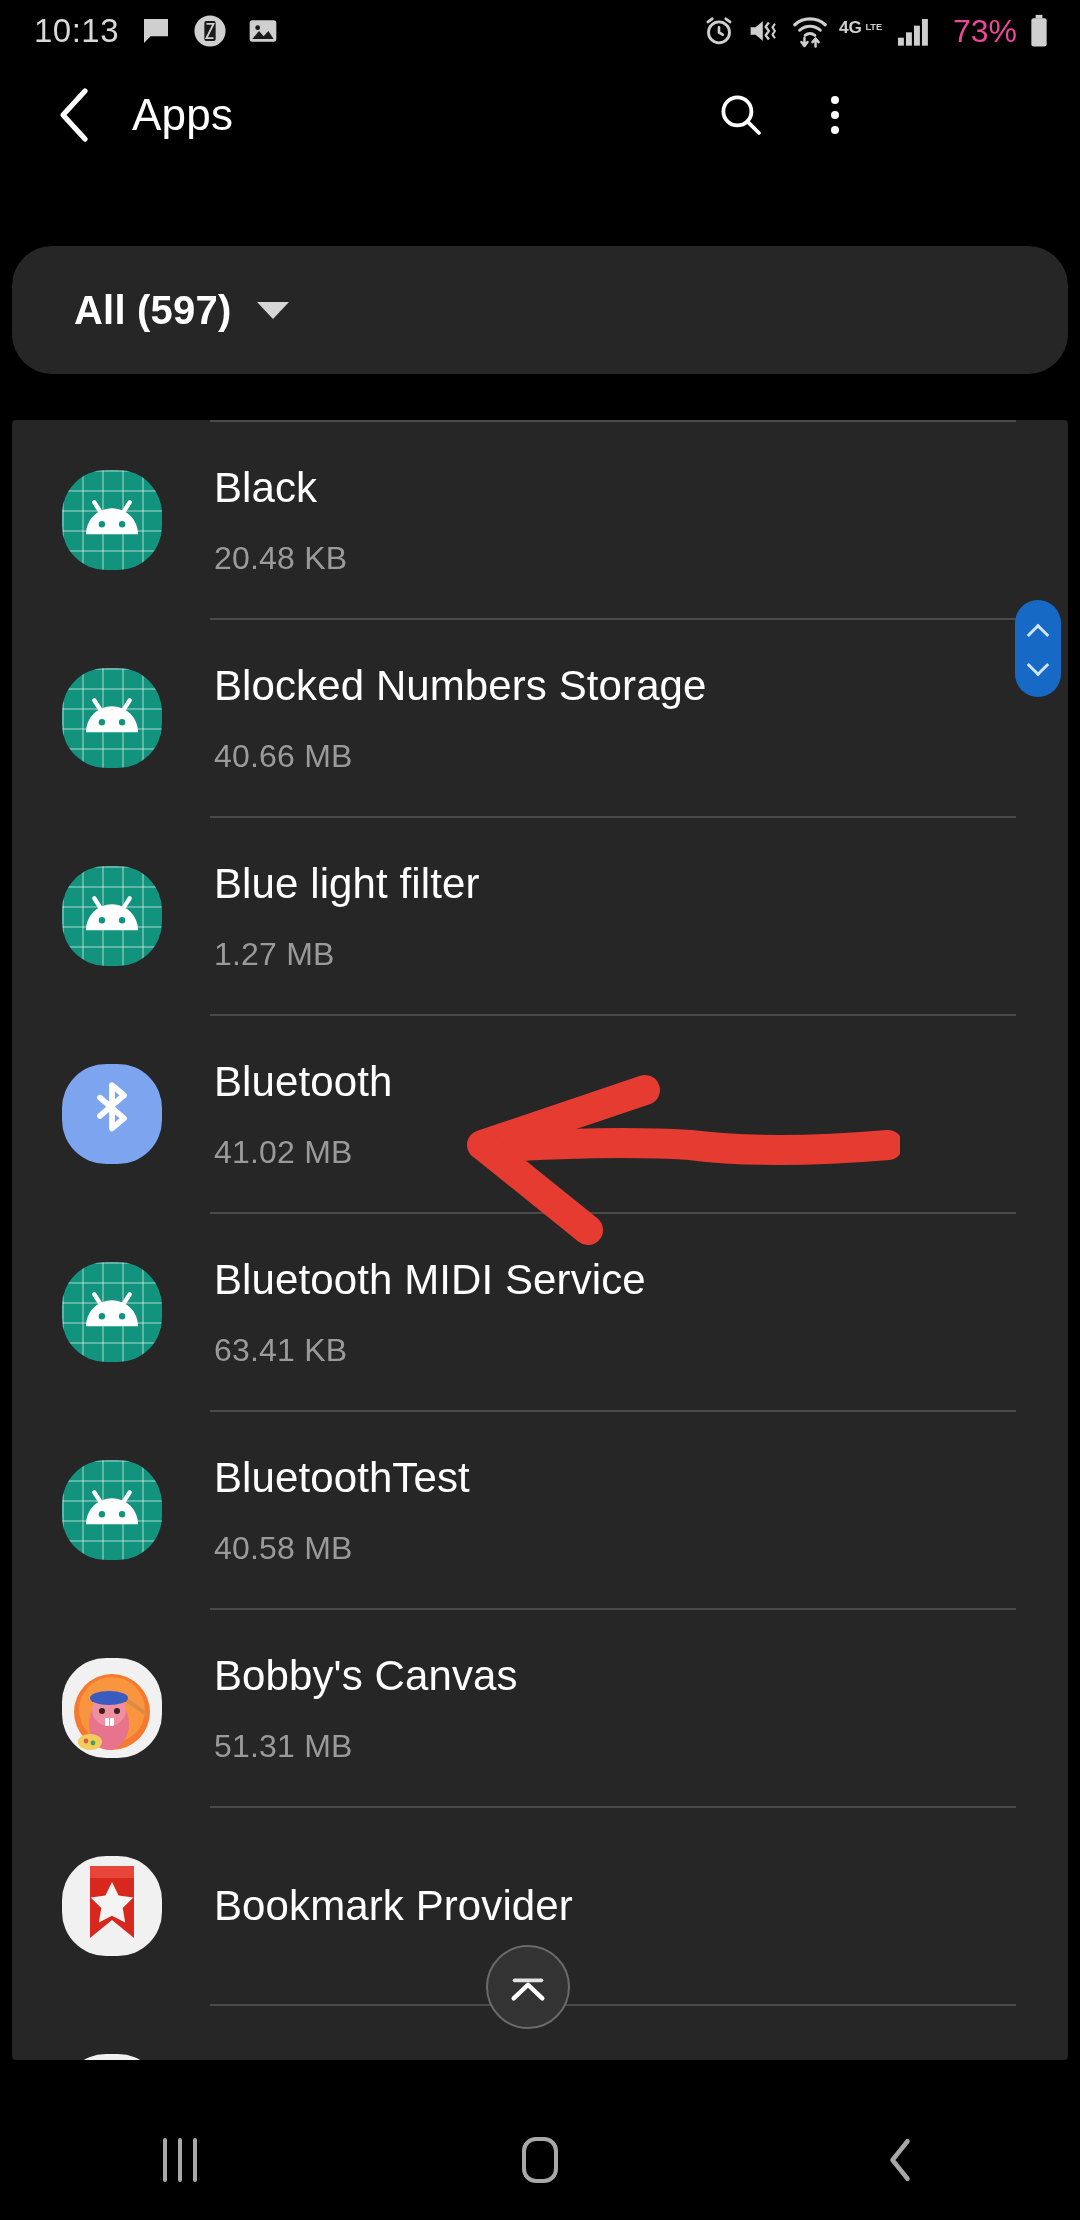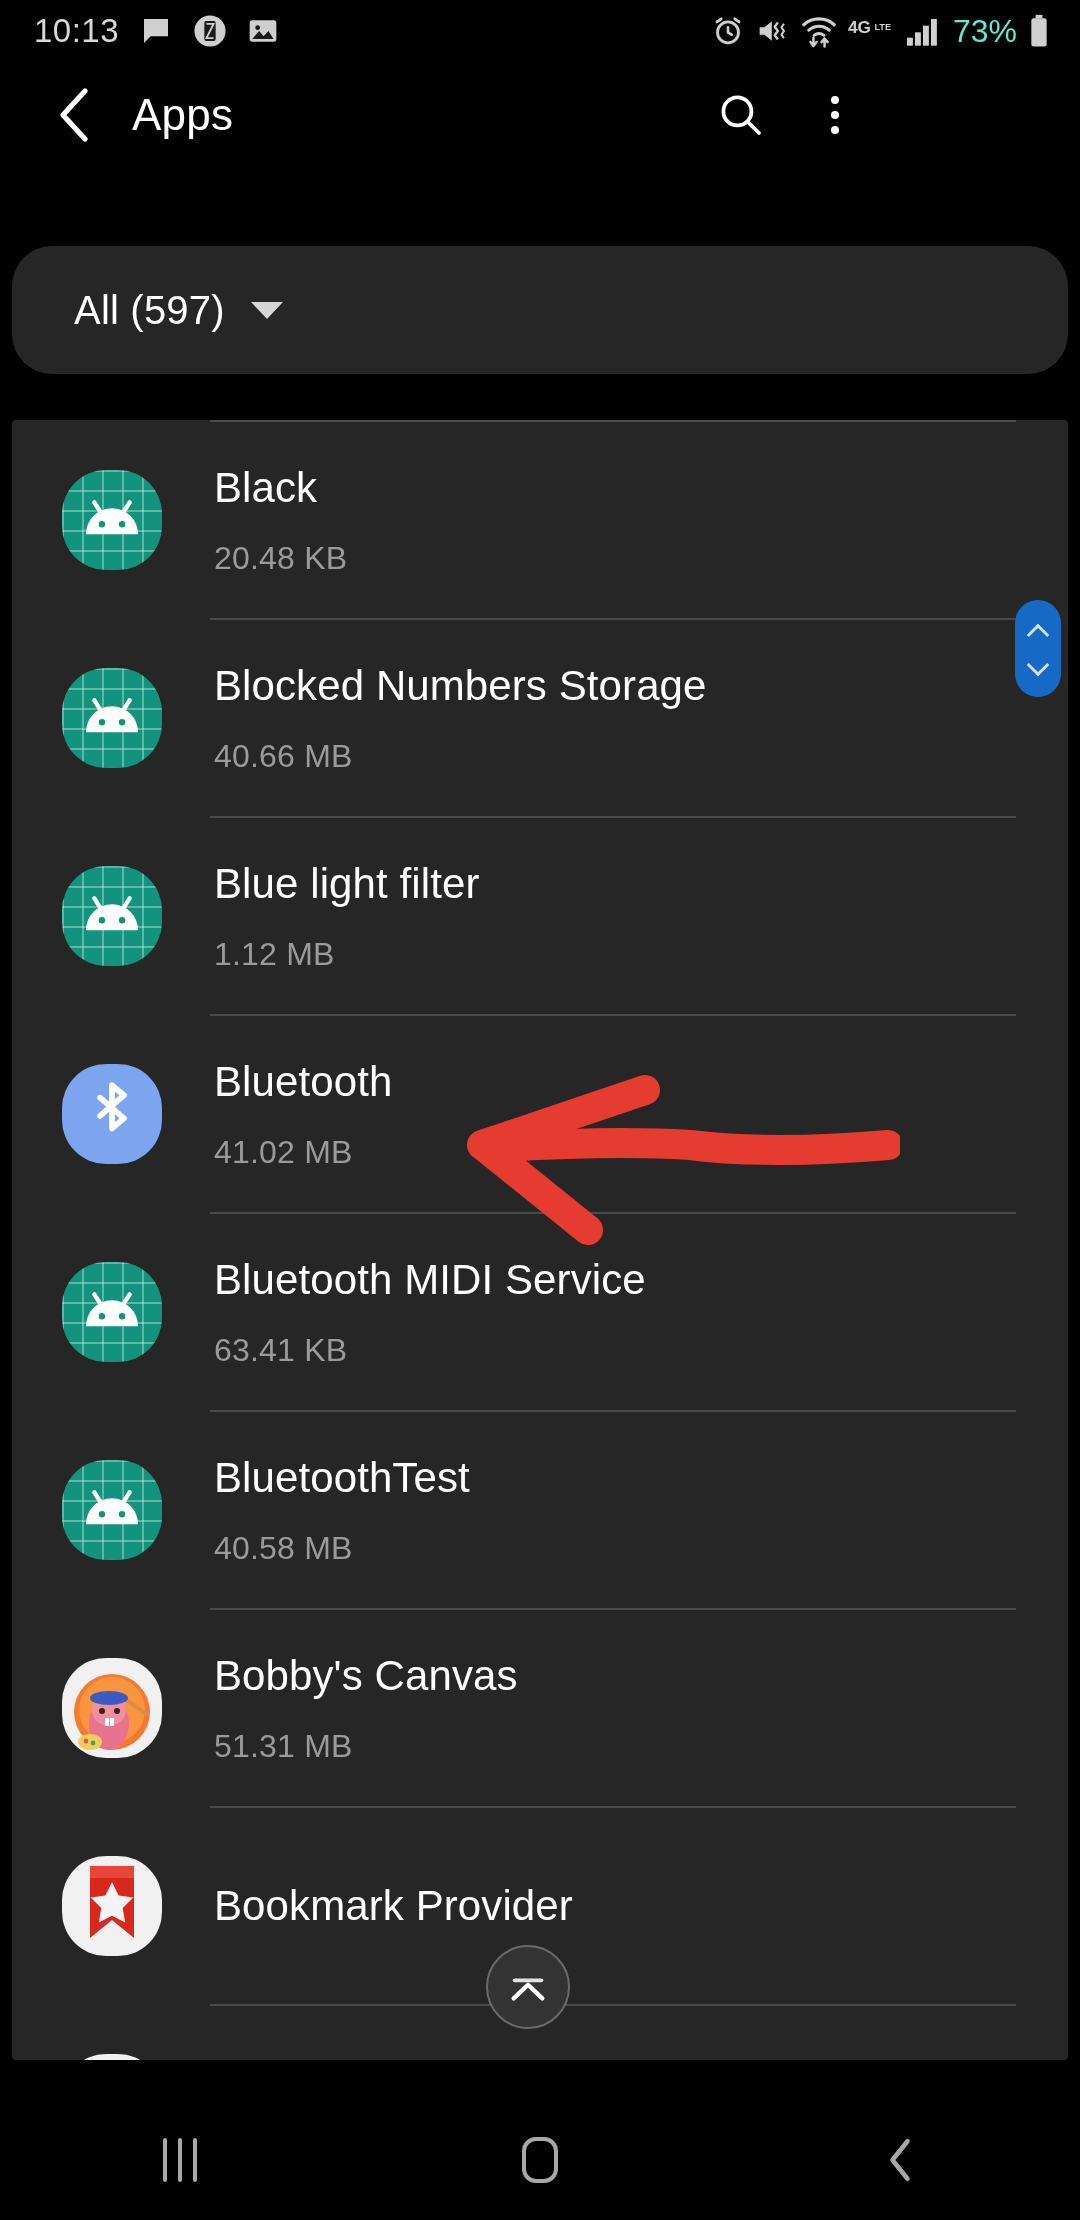--- a/index.html
+++ b/index.html
@@ -13,39 +13,39 @@
 
   
   .statusbar {
     position:absolute; top:0; left:0; width:1080px; height:62px;
     display:flex; align-items:center; color:#cfcfcf;
   }
   .sb-left { display:flex; align-items:center; gap:20px; padding-left:34px; }
   .sb-time { font-size:33px; color:#d8d8d8; letter-spacing:0.5px; }
   .sb-right { margin-left:auto; display:flex; align-items:center; gap:11px; padding-right:30px; }
   .sb-ic { display:block; }
-  .sb-batt-text { font-size:32px; color:#5eead4; margin-left:1px; }
+  .sb-batt-text { font-size:32px; color:#ec4899; margin-left:10px; }
 
   
   .appbar {
     position:absolute; top:62px; left:0; width:912px; height:105px;
     display:flex; align-items:center;
   }
   .back-btn { width:86px; height:86px; margin-left:32px; display:flex; align-items:center; justify-content:center; }
   .appbar-title { font-size:44px; color:#fff; margin-left:14px; font-weight:400; letter-spacing:0.2px; }
   .appbar-actions { margin-left:auto; display:flex; align-items:center; gap:8px; padding-right:34px; }
   .ab-btn { width:86px; height:86px; display:flex; align-items:center; justify-content:center; }
   .kebab { display:flex; flex-direction:column; gap:7px; align-items:center; }
   .kebab i { width:8px; height:8px; border-radius:50%; background:#fff; display:block; }
 
   
   .filter-card {
     position:absolute; top:246px; left:12px; width:1056px; height:128px;
     background:#262626; border-radius:40px;
-    display:flex; align-items:center;
+    display:flex; align-items:center;font-weight:bold;
   }
   .filter-label { font-size:40px; color:#fff; padding-left:62px; letter-spacing:0.2px; }
   .caret {
     margin-left:26px;
     width:0; height:0;
     border-left:16px solid transparent;
     border-right:16px solid transparent;
     border-top:17px solid #d6d6d6;
   }
 
@@ -263,21 +263,21 @@
               <svg width="74" height="62" viewBox="0 0 44 34">
                 <path d="M6.5 25.5a15.5 15.5 0 0 1 31 0z" fill="#ffffff"></path>
                 <path d="M11.5 6.5l4.2 6.6M32.5 6.5l-4.2 6.6" stroke="#ffffff" stroke-width="2.6" stroke-linecap="round"></path>
                 <circle cx="16" cy="19.5" r="1.9" fill="#11937e"></circle>
                 <circle cx="28" cy="19.5" r="1.9" fill="#11937e"></circle>
               </svg>
             </span>
           </span>
           <span class="row-text">
             <span class="row-title">Blue light filter</span>
-            <span class="row-size">1.12 MB</span>
+            <span class="row-size">1.27 MB</span>
           </span>
         </div>
         <div class="divider"></div>
         <div class="row">
           <span class="row-icon">
             <span class="squircle ic-bluetooth">
               <svg width="62" height="72" viewBox="0 0 24 30">
                 <path d="M7 8.2l10 8.6L12 21V3l5 4.2L7 15.8" fill="none" stroke="#ffffff" stroke-width="2.4" stroke-linecap="round" stroke-linejoin="round"></path>
               </svg>
             </span>

